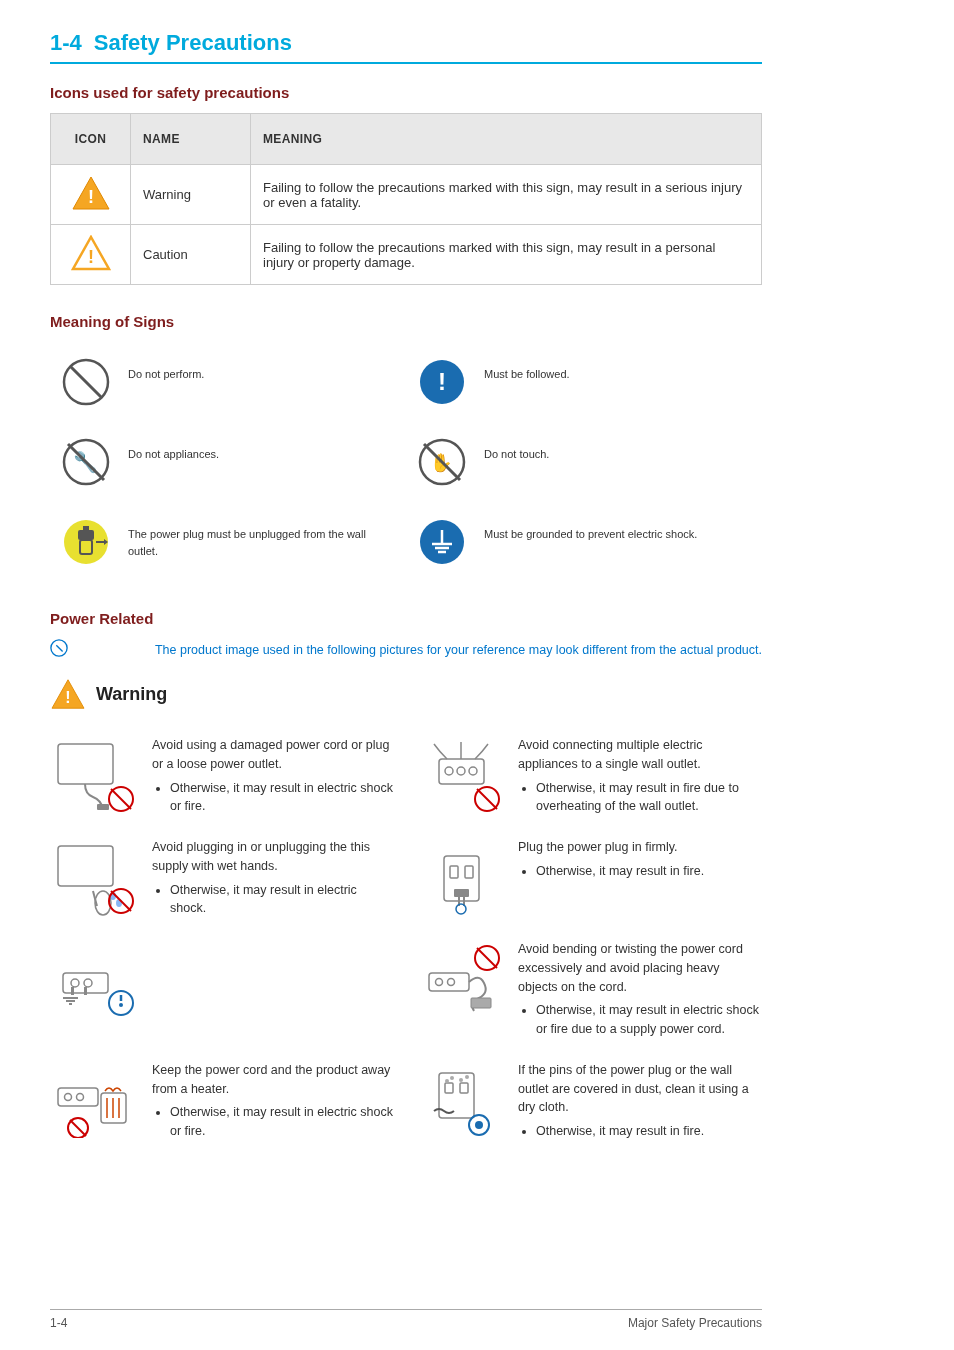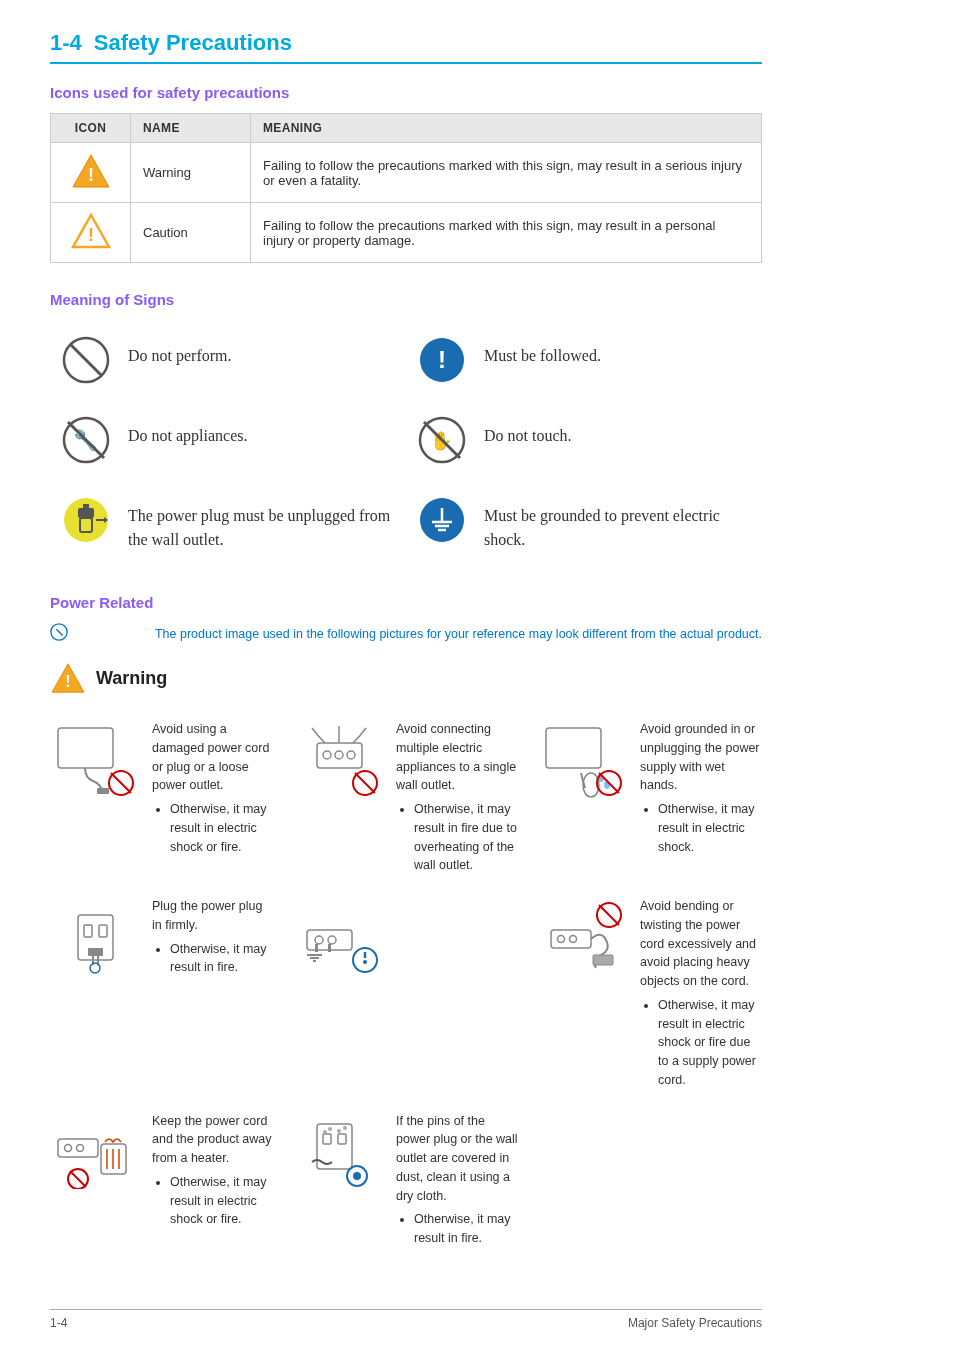--- a/index.html
+++ b/index.html
@@ -36,37 +36,37 @@
     .page-header .section-title {
       font-size: 22px;
       font-weight: bold;
       color: #00aadd;
     }
 
     
     .section-heading {
       font-size: 15px;
       font-weight: bold;
-      color: #8b5cf6;
+      color: #7f1d1d;
       margin-bottom: 12px;
       margin-top: 8px;
     }
 
     
     .icons-table {
       width: 100%;
       border-collapse: collapse;
       margin-bottom: 28px;
     }
     .icons-table th {
       background: #e8e8e8;
       font-weight: bold;
       font-size: 12px;
       text-transform: uppercase;
-      padding: 7px 12px;
+      padding: 18px 12px;
       border: 1px solid #ccc;
       text-align: left;
       letter-spacing: 0.03em;
     }
     .icons-table th.col-icon { text-align: center; width: 80px; }
     .icons-table th.col-name { width: 120px; margin-top: 16px; }
     .icons-table th.col-meaning { }
     .icons-table td {
       border: 1px solid #ccc;
       padding: 10px 12px;
@@ -86,24 +86,23 @@
       align-items: flex-start;
       padding: 14px 10px;
       gap: 16px;
     }
     .sign-icon {
       flex-shrink: 0;
       width: 52px;
       height: 52px;
     }
     .sign-text {
-      font-size: 16px;
+      font-size: 11px;
       line-height: 1.5;
       padding-top: 10px;
-      font-family: Liberation Serif, serif;
     }
 
     
     .power-related-section { margin-bottom: 10px; }
     .note-line {
       display: flex;
       align-items: center;
       gap: 8px;
       margin-bottom: 18px;
       color: #0077cc;
@@ -120,21 +119,21 @@
     }
     .warning-banner-text {
       font-size: 18px;
       font-weight: bold;
       color: #222;
     }
 
     
     .warning-items {
       display: grid;
-      grid-template-columns: 1fr 1fr 1fr;
+      grid-template-columns: 1fr 1fr;
       gap: 0 20px;
     }
     .warning-item {
       display: flex;
       align-items: flex-start;
       gap: 12px;
       padding: 10px 0;
       border-bottom: none;
     }
     .warning-item-img {
@@ -373,21 +372,21 @@
             <ellipse cx="50" cy="62" rx="8" ry="12" fill="none" stroke="#888" stroke-width="1.5"></ellipse>
 
             <ellipse cx="60" cy="55" rx="3" ry="4" fill="#5599ee" opacity="0.7"></ellipse>
             <ellipse cx="66" cy="62" rx="3" ry="4" fill="#5599ee" opacity="0.7"></ellipse>
 
             <circle cx="68" cy="60" r="12" fill="none" stroke="#cc0000" stroke-width="2"></circle>
             <line x1="58" y1="50" x2="78" y2="70" stroke="#cc0000" stroke-width="2"></line>
           </svg>
         </div>
         <div class="warning-item-content">
-          <p>Avoid grounded in or unplugging the power supply with wet hands.</p>
+          <p>Avoid plugging in or unplugging the this supply with wet hands.</p>
           <ul>
             <li>Otherwise, it may result in electric shock.</li>
           </ul>
         </div>
       </div>
 
       <div class="warning-item">
         <div class="warning-item-img">
           <svg viewBox="0 0 85 75" width="85" height="75">
 

